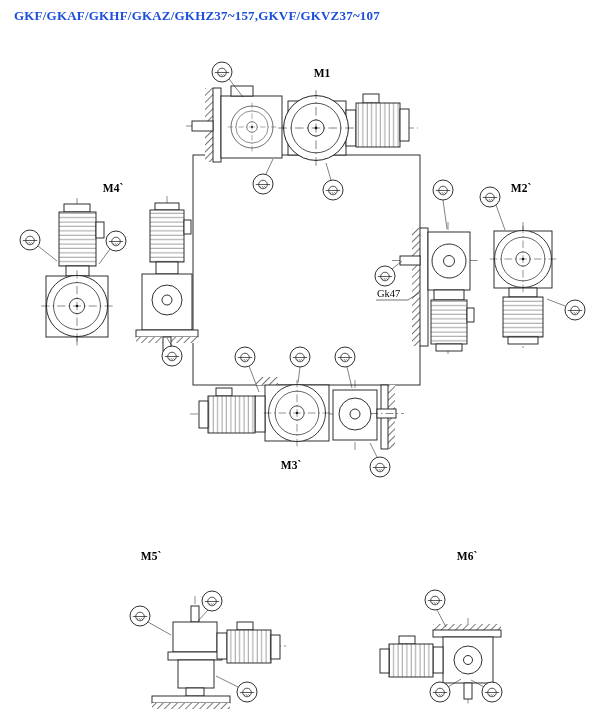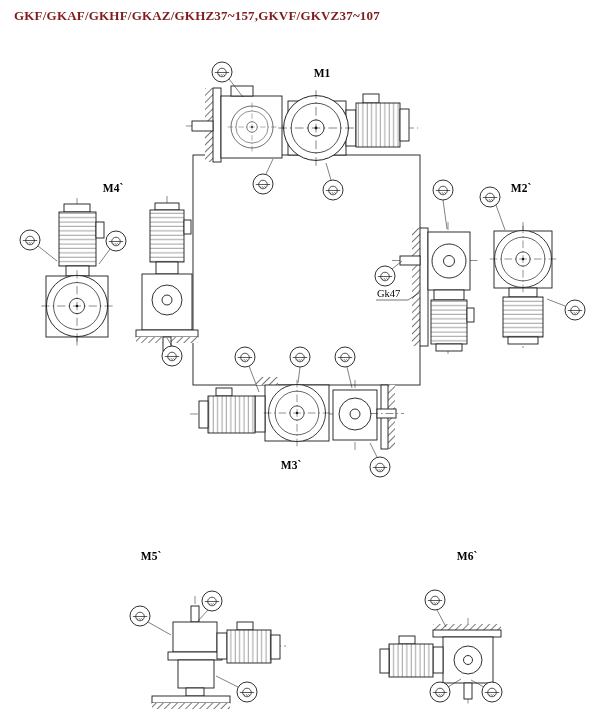--- a/index.html
+++ b/index.html
@@ -1,18 +1,18 @@
 <!DOCTYPE html>
 <html><head>
 <meta charset="utf-8">
 <style>
   * { margin:0; padding:0; box-sizing:border-box; }
   html,body { width:600px; height:724px; background:#ffffff; }
   body { position:relative; overflow:hidden; font-family:"Liberation Serif", serif; }
-  .title { position:absolute; top:8px; left:14px; font-size:13px; font-weight:bold; color:#7f1d1d; letter-spacing:0.2px; white-space:nowrap; }
+  .title { position:absolute; top:8px; left:14px; font-size:13px; font-weight:bold; color:#1d4ed8; letter-spacing:0.2px; white-space:nowrap; }
   svg.diagram { position:absolute; top:0; left:0; }
   .s    { fill:#ffffff; stroke:#1a1a1a; stroke-width:0.9; }
   .sn   { fill:none;    stroke:#1a1a1a; stroke-width:0.9; }
   .thin { fill:none;    stroke:#1a1a1a; stroke-width:0.6; }
   .lead { fill:none;    stroke:#1a1a1a; stroke-width:0.55; }
   .cl   { fill:none;    stroke:#1a1a1a; stroke-width:0.5; stroke-dasharray:8 3 1.5 3; }
   .rib  { stroke:#1a1a1a; stroke-width:0.9; }
   text.lbl { font-family:"Liberation Serif", serif; font-size:11.5px; font-weight:bold; fill:#000; }
   text.gk  { font-family:"Liberation Serif", serif; font-size:10.5px; fill:#000; }
 </style>

